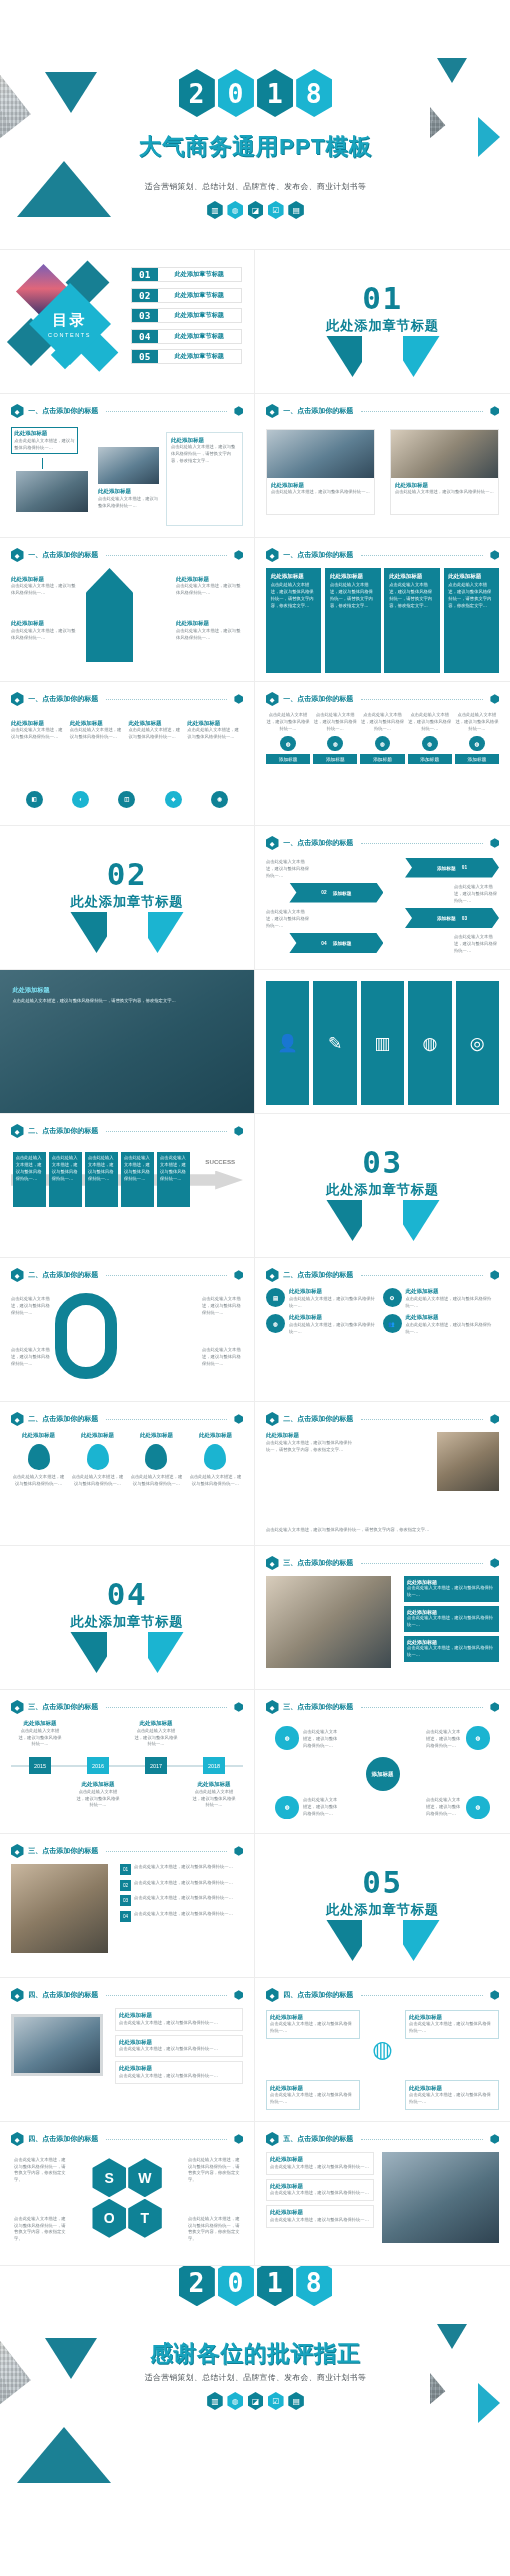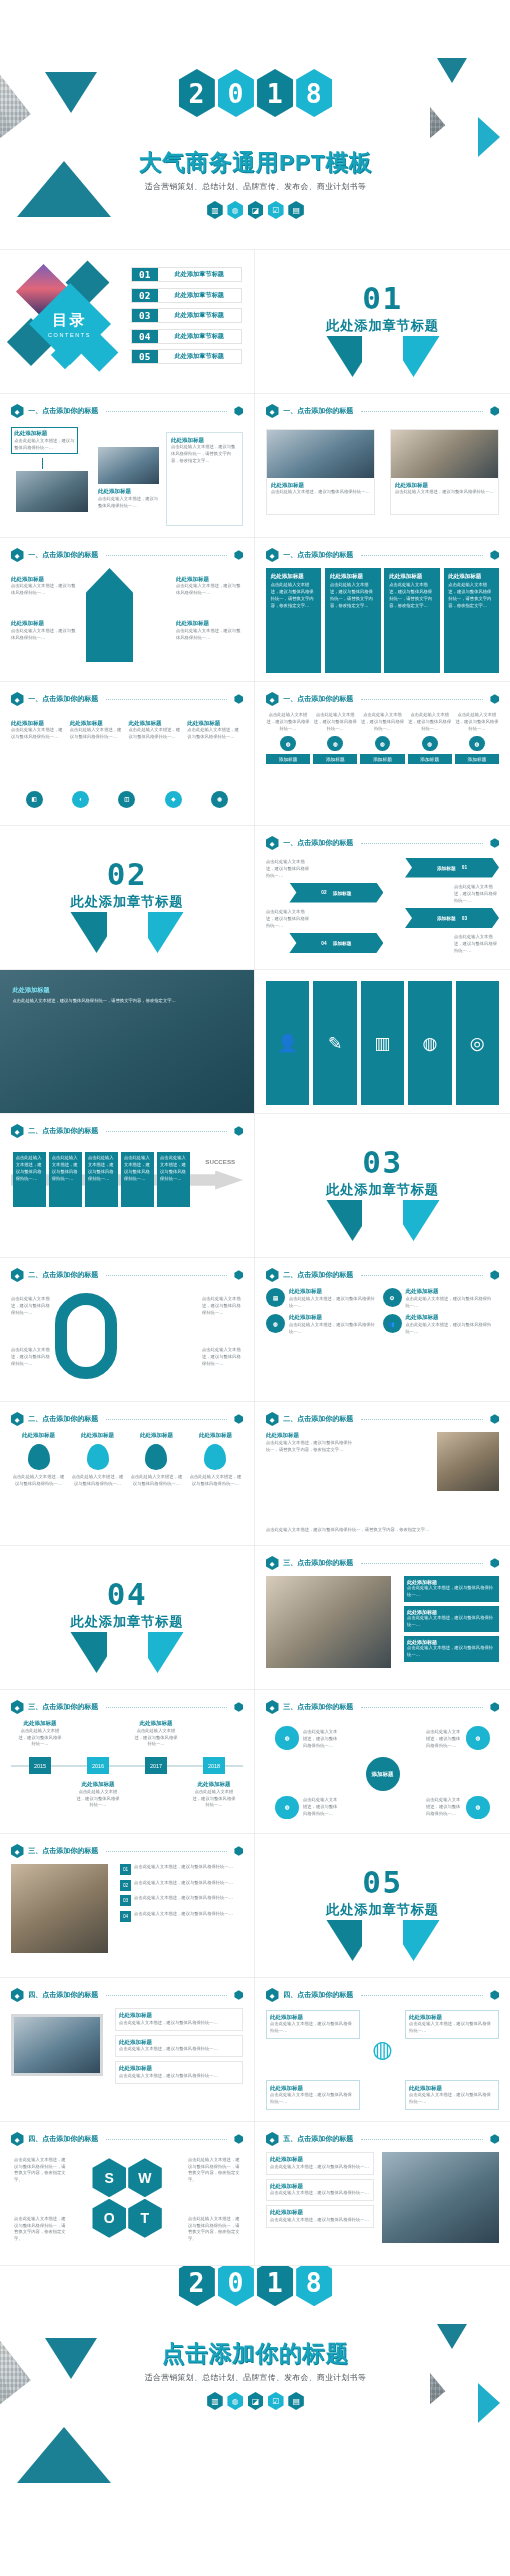--- a/index.html
+++ b/index.html
@@ -189,21 +189,21 @@
     <div class="tri b"></div>
     <div class="tri c"></div>
     <div class="tri d"></div>
 
     <div class="year" style="top:69px">
       <div class="hexnum dk">2</div>
       <div class="hexnum lt">0</div>
       <div class="hexnum dk">1</div>
       <div class="hexnum lt">8</div>
     </div>
-    <div class="cover-title" style="top:147px">大气商务通用PPT模板</div>
+    <div class="cover-title" style="top:131px">大气商务通用PPT模板</div>
     <div class="cover-sub" style="top:181px">适合营销策划、总结计划、品牌宣传、发布会、商业计划书等</div>
     <div class="cover-icons" style="top:201px">
       <div class="ic-hex dk">▥</div>
       <div class="ic-hex lt">◍</div>
       <div class="ic-hex dk">◪</div>
       <div class="ic-hex lt">☑</div>
       <div class="ic-hex dk">▤</div>
     </div>
   </div>
 
@@ -903,21 +903,21 @@
     <div class="tri b"></div>
     <div class="tri c"></div>
     <div class="tri d"></div>
 
     <div class="year" style="top:-7.8px">
       <div class="hexnum dk">2</div>
       <div class="hexnum lt">0</div>
       <div class="hexnum dk">1</div>
       <div class="hexnum lt">8</div>
     </div>
-    <div class="cover-title" style="top:72px">点击添加你的标题</div>
+    <div class="cover-title" style="top:72px">感谢各位的批评指正</div>
     <div class="cover-sub" style="top:106px">适合营销策划、总结计划、品牌宣传、发布会、商业计划书等</div>
     <div class="cover-icons" style="top:126px">
       <div class="ic-hex dk">▥</div>
       <div class="ic-hex lt">◍</div>
       <div class="ic-hex dk">◪</div>
       <div class="ic-hex lt">☑</div>
       <div class="ic-hex dk">▤</div>
     </div>
   </div>
 

